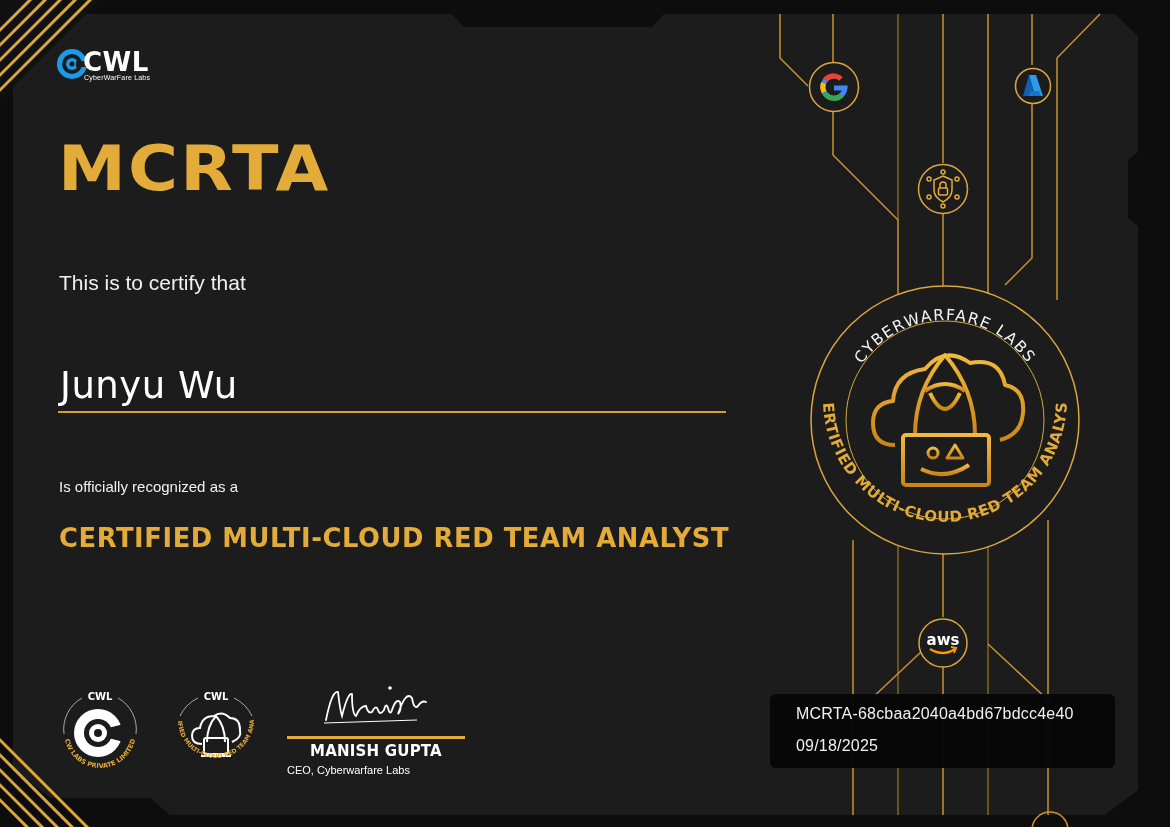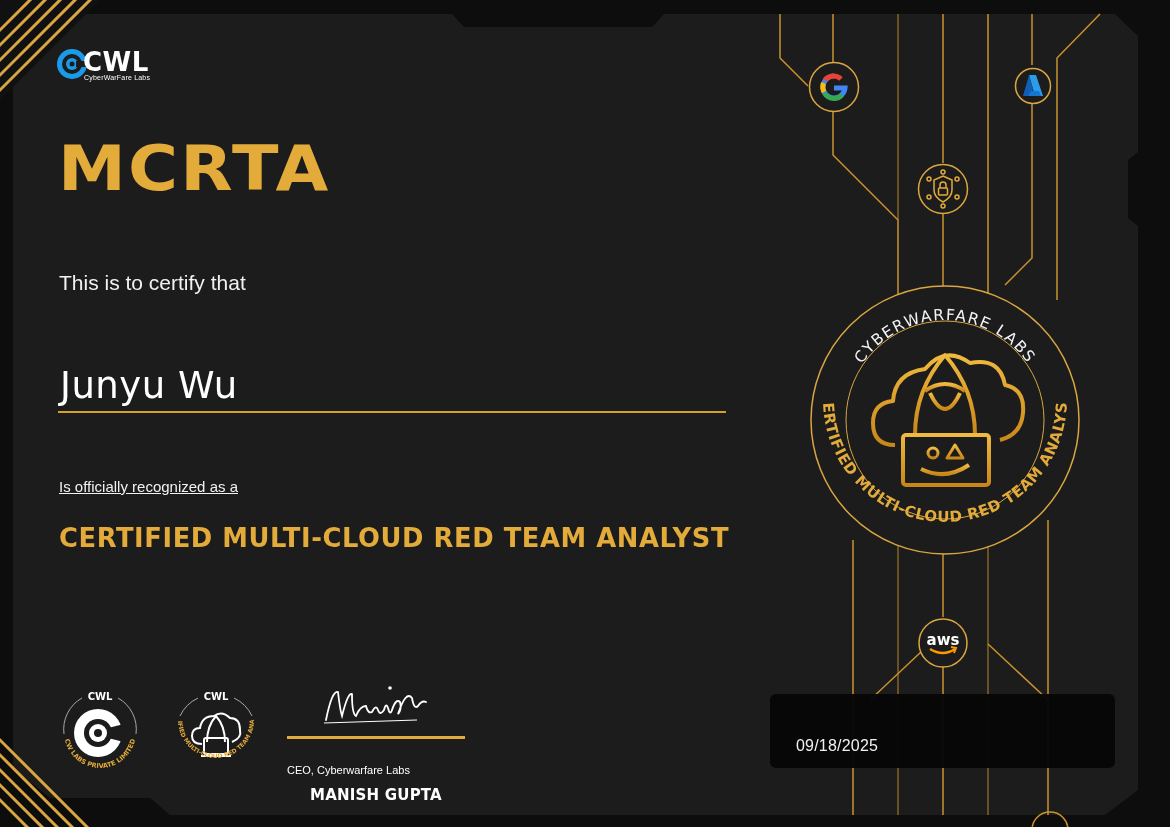--- a/index.html
+++ b/index.html
@@ -6,25 +6,25 @@
   body{width:1170px;height:827px;background:#0d0d0d;position:relative;overflow:hidden;font-family:"Liberation Sans",sans-serif;}
   .card{position:absolute;left:0;top:0;width:1170px;height:684px;}
   .frame{position:absolute;left:0;top:0;}
   .abs{position:absolute;}
   .logo-word{position:absolute;left:83px;top:48px;color:#fff;font-family:"DejaVu Sans",sans-serif;font-weight:bold;font-size:26px;letter-spacing:0.5px;line-height:28px;}
   .logo-sub{position:absolute;left:84px;top:74px;color:#fff;font-size:7px;font-family:"Liberation Sans",sans-serif;letter-spacing:0.2px;}
   .title{position:absolute;left:58px;top:134px;color:#e3ab3a;font-family:"DejaVu Sans",sans-serif;font-weight:bold;font-size:62px;letter-spacing:2px;line-height:70px;transform:scaleX(1.1);transform-origin:left center;}
   .certify{position:absolute;left:59px;top:271px;color:#f1f1f1;font-size:21px;}
   .name{position:absolute;left:60px;top:364px;color:#ffffff;font-family:"DejaVu Sans",sans-serif;font-size:37px;font-weight:normal;letter-spacing:0.5px;line-height:44px;}
   .name-line{position:absolute;left:58px;top:411px;width:668px;height:2px;background:#d69f2c;}
-  .recognized{position:absolute;left:59px;top:478px;color:#f1f1f1;font-size:15px;text-decoration:underline;}
+  .recognized{position:absolute;left:59px;top:478px;color:#f1f1f1;font-size:15px;}
   .cert-title{position:absolute;left:59px;top:520px;color:#e3ab3a;font-family:"DejaVu Sans",sans-serif;font-weight:bold;font-size:27px;letter-spacing:0.6px;line-height:36px;transform:scaleX(0.955);transform-origin:left center;white-space:nowrap;}
   .upon{position:absolute;left:59px;top:579px;color:#f1f1f1;font-size:15.5px;}
   .sig-line{position:absolute;left:287px;top:736px;width:178px;height:3px;background:#e3ab3a;}
-  .sig-name{position:absolute;left:287px;top:742px;width:178px;text-align:center;color:#fff;font-family:"DejaVu Sans",sans-serif;font-weight:bold;font-size:15px;letter-spacing:0.2px;margin-top:44px;}
+  .sig-name{position:absolute;left:287px;top:742px;width:178px;text-align:center;color:#fff;font-family:"DejaVu Sans",sans-serif;font-weight:bold;font-size:15px;letter-spacing:0.2px;}
   .sig-role{position:absolute;left:287px;top:764px;width:178px;text-align:left;color:#fff;font-size:11px;}
   .sig-script{position:absolute;left:322px;top:680px;}
   .id-box{position:absolute;left:770px;top:694px;width:345px;height:74px;background:#060606;border-radius:6px;opacity:0.96;}
   .id-code{position:absolute;left:796px;top:705px;color:#f1f1f1;font-size:16px;letter-spacing:0.2px;}
   .id-date{position:absolute;left:796px;top:737px;color:#f1f1f1;font-size:16px;letter-spacing:0.2px;}
 </style>
 </head>
 <body>
 
 <div class="card">
@@ -211,15 +211,16 @@
   <svg class="sig-script" width="110" height="48" viewBox="0 0 110 48">
     <path d="M4,40 Q10,10 16,12 Q18,30 20,36 Q26,12 30,14 Q30,34 34,36 Q38,26 44,26 Q46,34 50,32 Q54,24 56,30 Q58,36 62,30 Q64,22 66,28 Q68,36 70,30 Q74,18 78,22 Q80,30 76,34 Q84,10 90,18 Q92,30 96,26 Q100,20 104,22" fill="none" stroke="#fff" stroke-width="1.8" stroke-linecap="round"></path>
     <circle cx="68" cy="8" r="1.8" fill="#fff"></circle>
     <line x1="2" y1="43" x2="95" y2="40" stroke="#fff" stroke-width="1"></line>
   </svg>
   <div class="sig-line"></div>
   <div class="sig-name">MANISH GUPTA</div>
   <div class="sig-role">CEO, Cyberwarfare Labs</div>
 
   <div class="id-box"></div>
+  <div class="id-code">MCRTA-68cbaa2040a4bd67bdcc4e40</div>
   <div class="id-date">09/18/2025</div>
 
 </div>
 
 </body></html>

